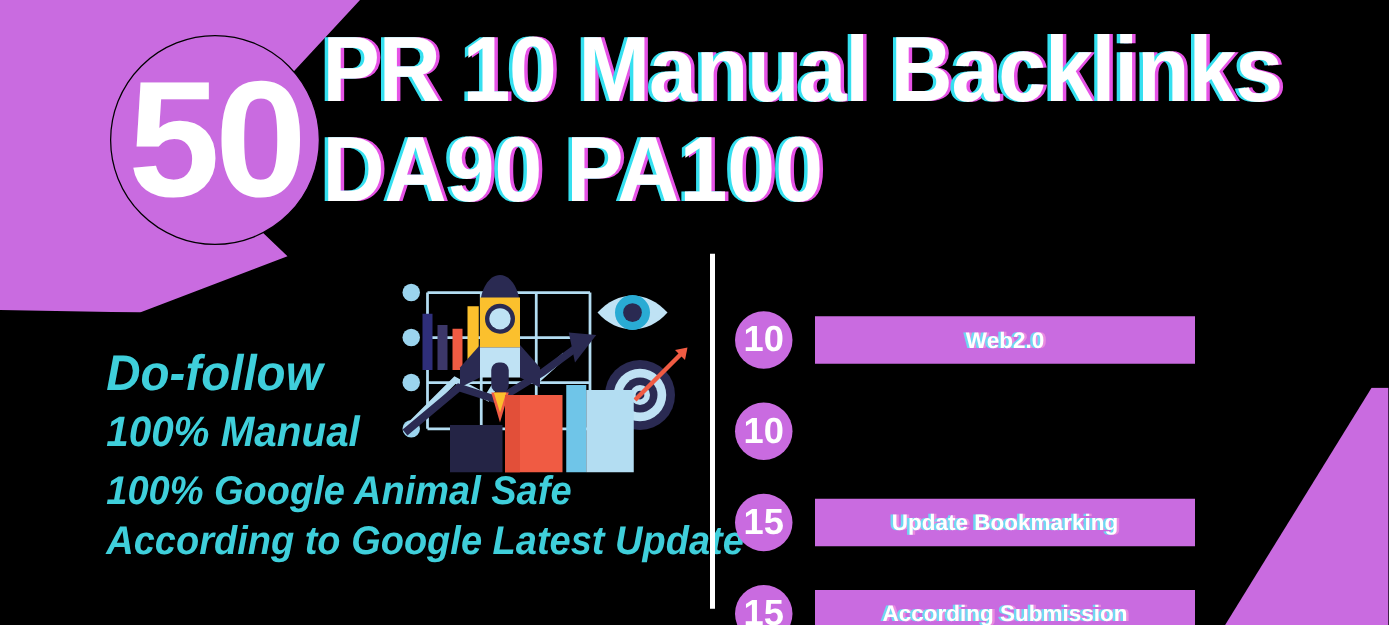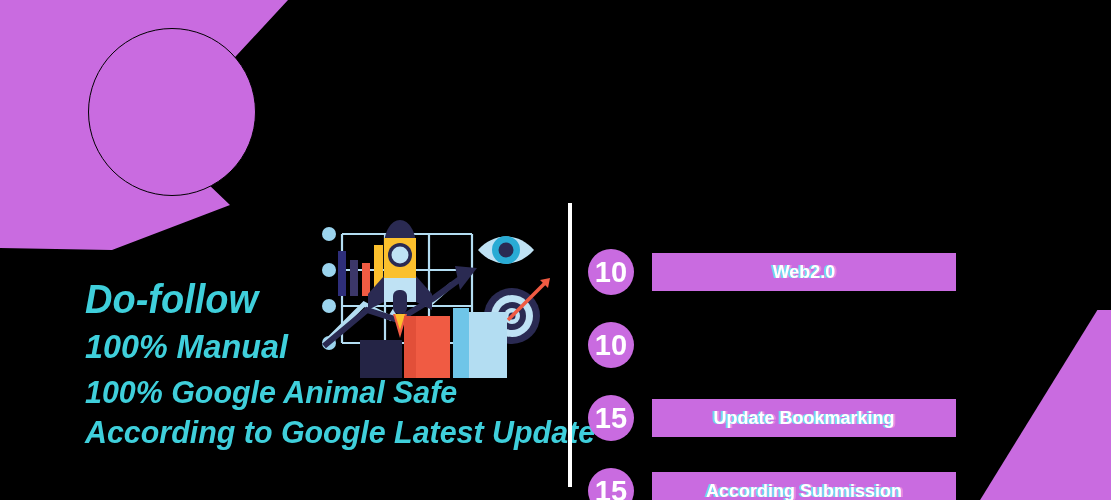--- a/index.html
+++ b/index.html
@@ -143,22 +143,27 @@
     z-index:4;
   }
 </style>
 </head>
 <body>
 
 <div class="stage">
 
   <div class="purple-left"></div>
   <div class="purple-circle"></div>
+  <div class="fifty">50</div>
   <div class="purple-bottom-right"></div>
 
+  <div class="headline">
+    <div class="hl-line hl-1">PR 10 Manual Backlinks</div>
+    <div class="hl-line hl-2">DA90  PA100</div>
+  </div>
 
   <div class="features">
     <div class="feat feat-0">Do-follow</div>
     <div class="feat feat-1">100% Manual</div>
     <div class="feat feat-2">100% Google Animal Safe</div>
     <div class="feat feat-3">According to Google Latest Update</div>
   </div>
 
   <div class="divider"></div>
 

